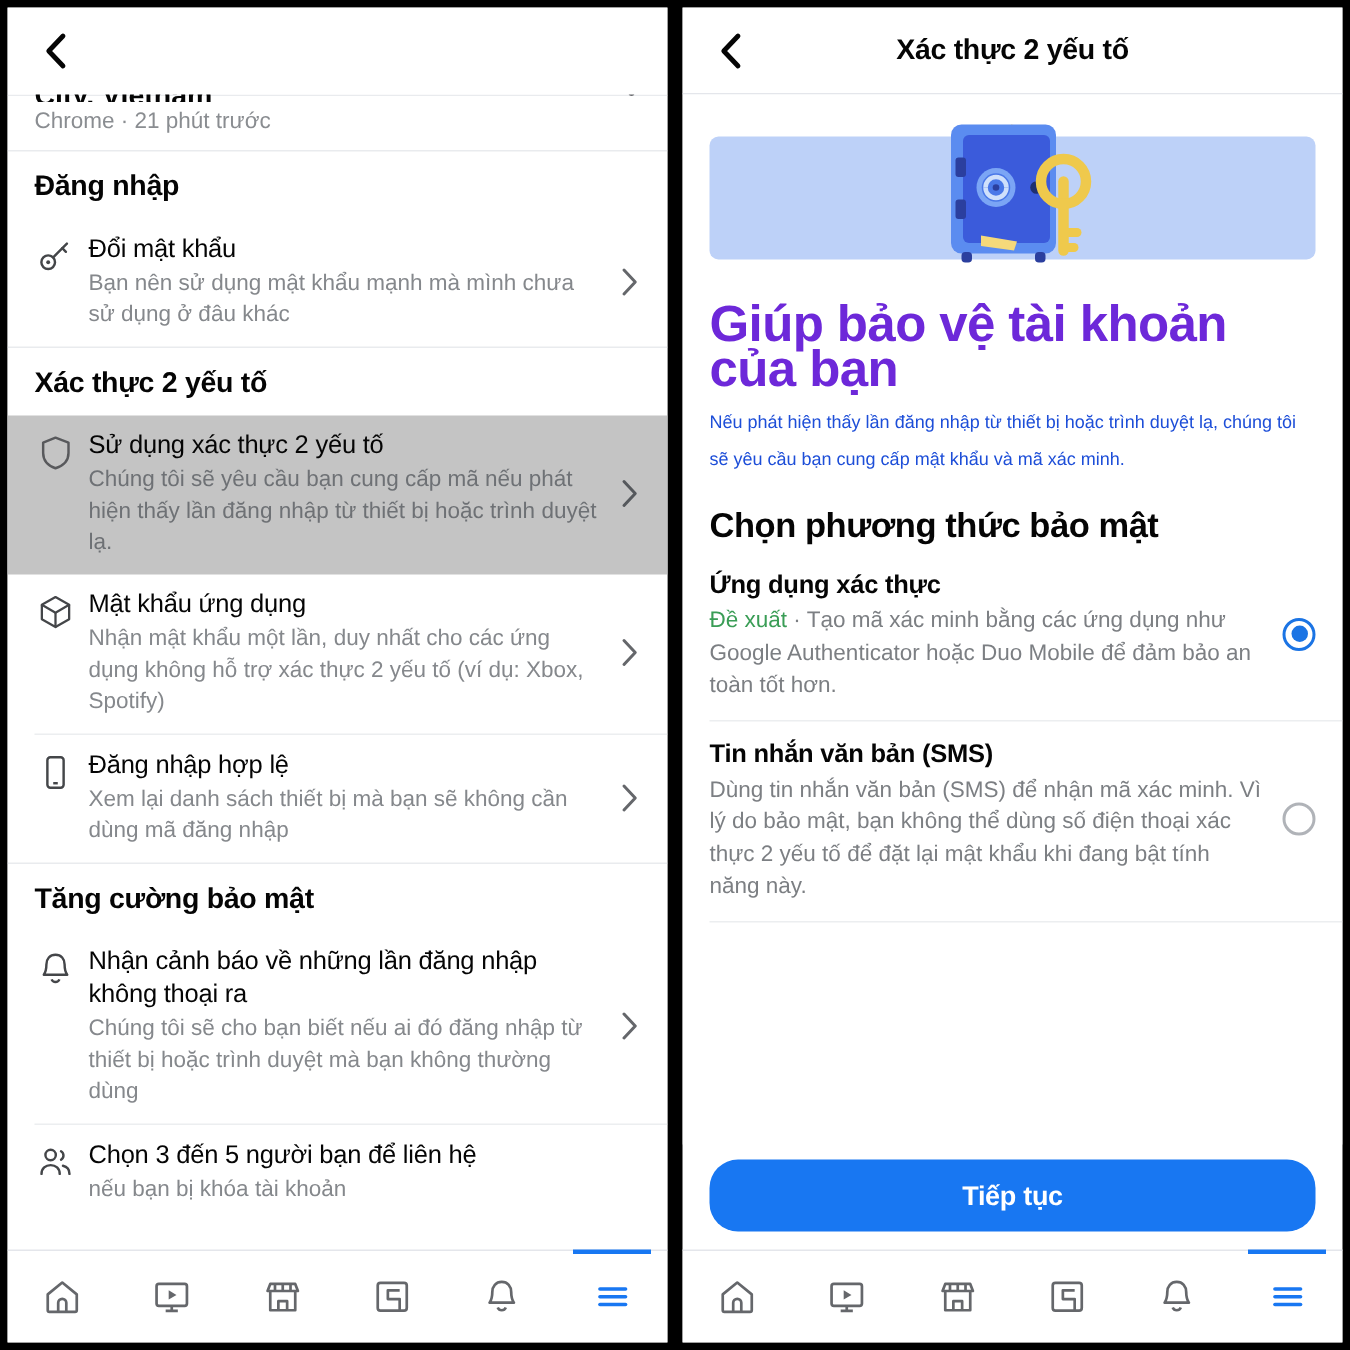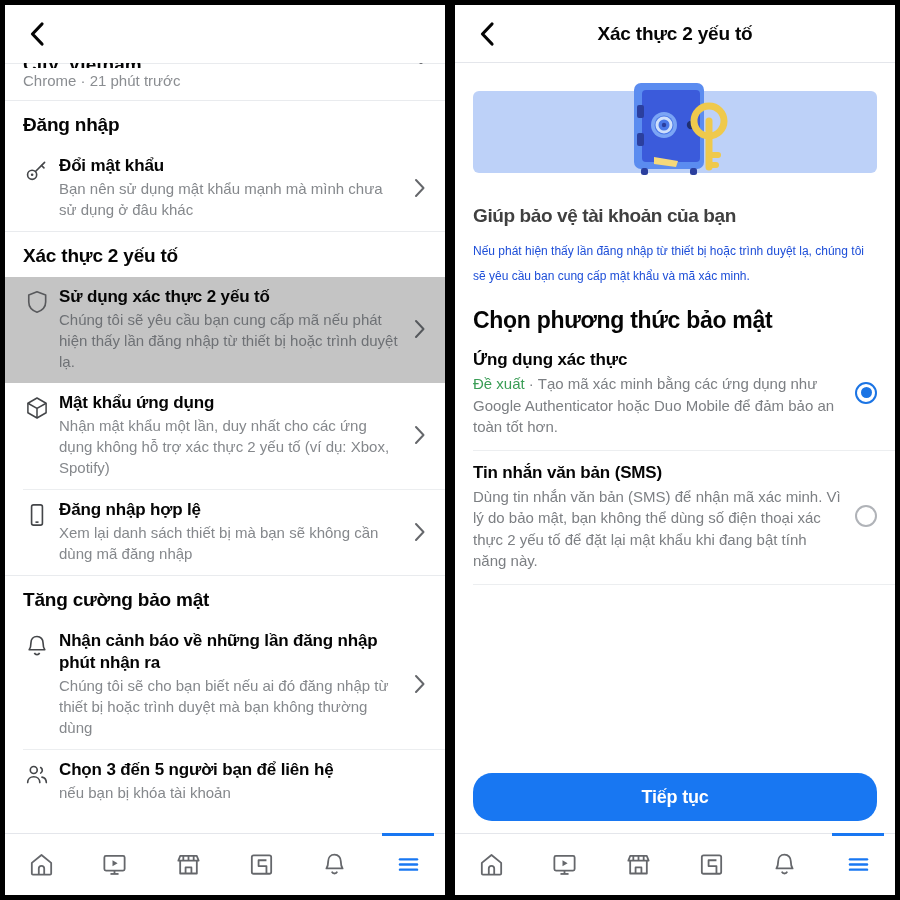--- a/index.html
+++ b/index.html
@@ -111,21 +111,21 @@
   .row-icon {
     flex: 0 0 44px;
     display: flex;
     align-items: flex-start;
     justify-content: center;
     padding-top: 3px;
   }
   .row-text { flex: 1 1 auto; padding-right: 6px; }
   .row-title {
     font-size: 17px;
-    font-weight: bold;
+    font-weight: normal;
     color: #050505;
     line-height: 22px;
     letter-spacing: -0.15px;
   }
   .row-sub {
     font-size: 15px;
     color: #85888c;
     line-height: 21px;
     margin-top: 1px;
   }
@@ -153,23 +153,23 @@
     position: absolute;
     left: 0; right: 0;
     top: 14px;
     height: 82px;
     background: #bdd1f8;
     border-radius: 6px;
   }
   .hero svg { position: relative; z-index: 2; display:block; }
 
   .r-h1 {
-    font-size: 19px;
-    font-weight: bold;
-    color: #404040;
+    font-size: 34px;
+    font-weight: bold;
+    color: #6d28d9;
     padding: 16px 18px 0 18px;
     letter-spacing: -0.4px;
     line-height: 30px;
   }
   .r-p {
     font-size: 12px;
     color: #1d4ed8;
     padding: 8px 18px 0 18px;
     line-height: 25px;
   }
@@ -379,21 +379,21 @@
       <div class="sec-head">Tăng cường bảo mật</div>
 
       <div class="row">
         <div class="row-icon">
           <svg width="26" height="26" viewBox="0 0 24 24" fill="none" stroke="#444649" stroke-width="1.5" stroke-linejoin="round">
             <path d="M12 3.2 c-3.5 0-5.6 2.6-5.6 6 0 3.3-.7 5-1.6 6.3 h14.4 c-.9-1.3-1.6-3-1.6-6.3 0-3.4-2.1-6-5.6-6 Z"></path>
             <path d="M9.6 18.4 a2.6 2.6 0 0 0 4.8 0"></path>
           </svg>
         </div>
         <div class="row-text">
-          <div class="row-title">Nhận cảnh báo về những lần đăng nhập phút nhận ra</div>
+          <div class="row-title">Nhận cảnh báo về những lần đăng nhập không thoại ra</div>
           <div class="row-sub">Chúng tôi sẽ cho bạn biết nếu ai đó đăng nhập từ thiết bị hoặc trình duyệt mà bạn không thường dùng</div>
         </div>
         <div class="chev">
           <svg width="14" height="22" viewBox="0 0 14 22">
               <path d="M3 3 L10.5 11 L3 19" stroke="#65676b" stroke-width="2" fill="none" stroke-linecap="round" stroke-linejoin="round"></path>
             </svg>
         </div>
       </div>
 
       <div class="sep-inset"></div>

